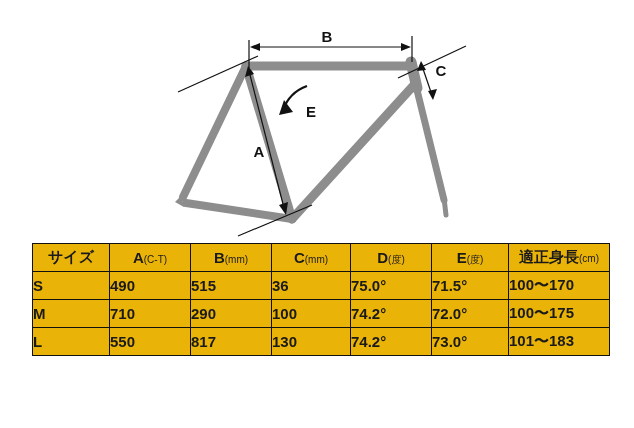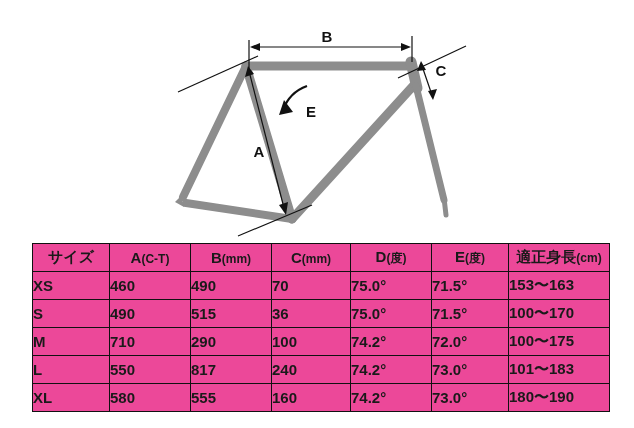--- a/index.html
+++ b/index.html
@@ -30,28 +30,28 @@
     border-collapse: collapse;
     table-layout: fixed;
   }
   #geometry-table td, #geometry-table th {
     border: 1px solid #111111;
     vertical-align: middle;
     height: 27px;
     font-size: 15px;
     font-weight: bold;
     padding: 0;
-    background: #ec4899;
+    background: #eab308;
   }
   #geometry-table thead th {
     font-size: 15px;
   }
   .unit {
-    font-size: 12px;
-    font-weight: bold;
+    font-size: 10px;
+    font-weight: normal;
   }
   .col-size { width: 76px; }
   .col-a { width: 80px; }
   .col-b { width: 80px; }
   .col-c { width: 78px; }
   .col-d { width: 80px; }
   .col-e { width: 76px; }
   .col-h { width: 100px; }
   .diag-label {
     font-family: "Liberation Sans", sans-serif;
@@ -126,29 +126,20 @@
       <th class="col-a"><span>A</span><span class="unit">(C-T)</span></th>
       <th class="col-b"><span>B</span><span class="unit">(mm)</span></th>
       <th class="col-c"><span>C</span><span class="unit">(mm)</span></th>
       <th class="col-d"><span>D</span><span class="unit">(度)</span></th>
       <th class="col-e"><span>E</span><span class="unit">(度)</span></th>
       <th class="col-h"><span>適正身長</span><span class="unit">(cm)</span></th>
     </tr>
   </thead>
   <tbody>
     <tr>
-      <td>XS</td>
-      <td>460</td>
-      <td>490</td>
-      <td>70</td>
-      <td>75.0°</td>
-      <td>71.5°</td>
-      <td>153〜163</td>
-    </tr>
-    <tr>
       <td>S</td>
       <td>490</td>
       <td>515</td>
       <td>36</td>
       <td>75.0°</td>
       <td>71.5°</td>
       <td>100〜170</td>
     </tr>
     <tr>
       <td>M</td>
@@ -156,28 +147,19 @@
       <td>290</td>
       <td>100</td>
       <td>74.2°</td>
       <td>72.0°</td>
       <td>100〜175</td>
     </tr>
     <tr>
       <td>L</td>
       <td>550</td>
       <td>817</td>
-      <td>240</td>
+      <td>130</td>
       <td>74.2°</td>
       <td>73.0°</td>
       <td>101〜183</td>
-    </tr>
-    <tr>
-      <td>XL</td>
-      <td>580</td>
-      <td>555</td>
-      <td>160</td>
-      <td>74.2°</td>
-      <td>73.0°</td>
-      <td>180〜190</td>
     </tr>
   </tbody>
 </table>
 
 </body></html>

